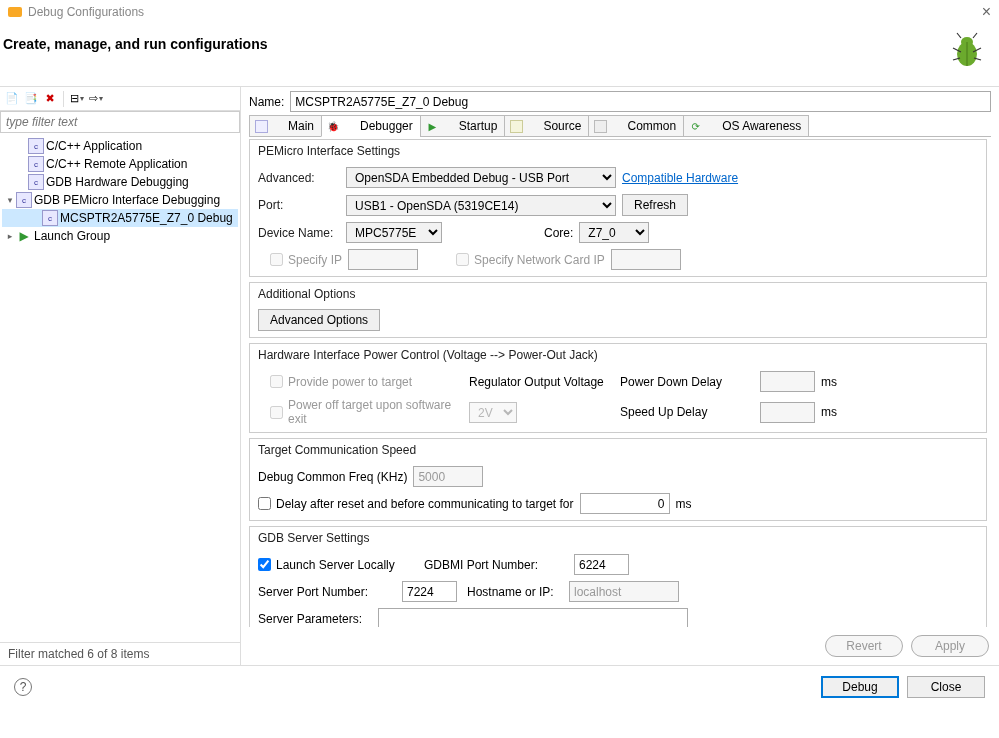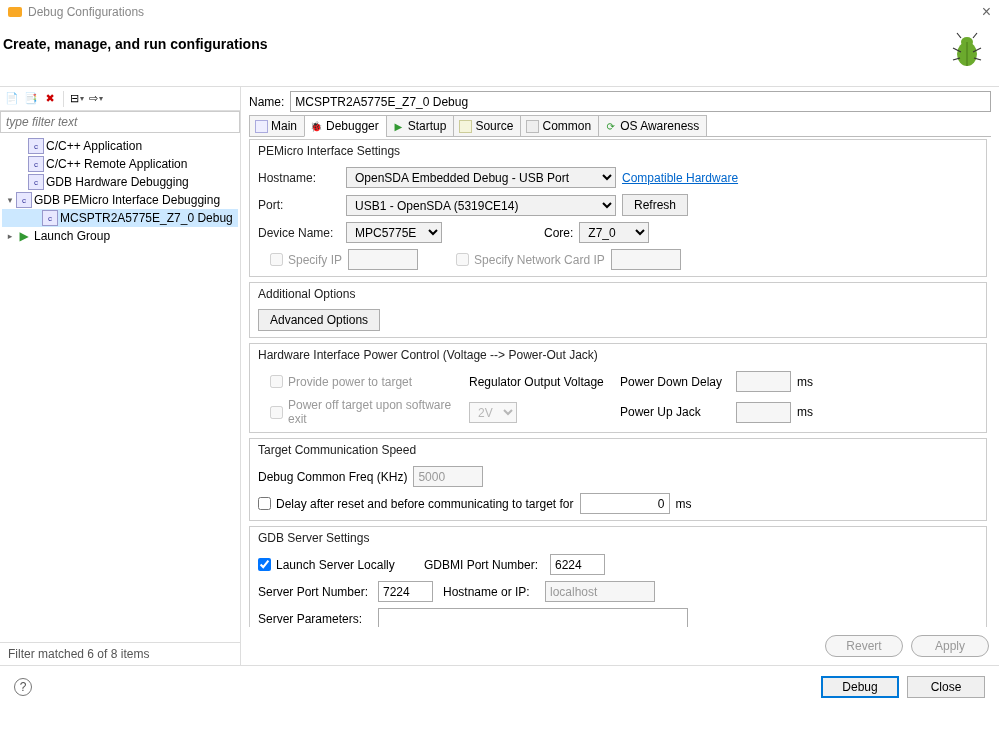--- a/index.html
+++ b/index.html
@@ -25,21 +25,21 @@
 .tree-icon { width: 16px; height: 16px; display: inline-flex; align-items: center; justify-content: center; margin-right: 2px; }
 .ti-c { background: #e8e8ff; border: 1px solid #99c; font-size: 8px; color: #339; }
 .ti-run { color: #393; }
 .indent-1 { padding-left: 14px; }
 .indent-2 { padding-left: 28px; }
 .status-line { border-top: 1px solid #ddd; padding: 4px 8px; color: #555; }
 .right-pane { flex: 1; display: flex; flex-direction: column; padding: 0 8px 0 8px; overflow: hidden; }
 .name-row { display: flex; align-items: center; padding: 4px 0 3px 0; gap: 6px; }
 .name-row input { flex: 1; border: 1px solid #aaa; padding: 2px 4px; }
 .tabbar { display: flex; align-items: flex-end; border-bottom: 1px solid #bbb; }
-.tab { display: flex; align-items: center; gap: 3px; padding: 3px 7px 3px 5px; border: 1px solid #bbb; border-bottom: 1px solid #fff; background: #fff; margin-right: -1px; margin-bottom: -1px; cursor: pointer; }
+.tab { display: flex; align-items: center; gap: 20px; padding: 3px 7px 3px 5px; border: 1px solid #bbb; border-bottom: 1px solid #fff; background: #fff; margin-right: -1px; margin-bottom: -1px; cursor: pointer; }
 .tab.inactive { background: #f5f5f5; border-bottom: 1px solid #bbb; }
 .tab-icon { width: 13px; height: 13px; display: inline-flex; align-items: center; justify-content: center; font-size: 10px; }
 .tab-icon.main { background: #eef; border: 1px solid #aad; }
 .tab-icon.green { color: #393; }
 .tab-icon.src { background: #f5f5dc; border: 1px solid #cc9; }
 .tab-icon.common { background: #eee; border: 1px solid #bbb; }
 .tab-icon.os { color: #393; }
 .content { flex: 1; overflow-y: auto; overflow-x: hidden; margin-top: 2px; padding-right: 4px; }
 .group { border: 1px solid #ccc; margin-bottom: 5px; padding: 1px 0 6px 0; }
 .group-title { padding: 3px 8px; color: #222; }
@@ -49,21 +49,21 @@
 .select, .txt { border: 1px solid #aaa; background: #fff; padding: 2px 4px; height: 21px; }
 .select { background: #f2f2f2; }
 .select.wide { width: 270px; }
 .select.sm { width: 96px; }
 .btn { border: 1px solid #adadad; background: #f0f0f0; padding: 3px 11px; cursor: pointer; }
 .link { color: #0066cc; text-decoration: underline; cursor: pointer; }
 .check { display: inline-flex; align-items: center; gap: 5px; }
 .check input { margin: 0; width: 13px; height: 13px; }
 .check.disabled { color: #999; padding-left: 12px; }
 .txt.sm { width: 70px; }
-.txt.xs { width: 55px; }
+.txt.xs { width: 55px; margin-left: 24px; }
 .txt.lg { width: 310px; }
 .txt.num { text-align: right; width: 90px; }
 .disabled-input { background: #f6f6f6; color: #999; }
 .sp { width: 14px; }
 .buttons-row { display: flex; justify-content: flex-end; gap: 8px; padding: 8px 2px; }
 .btn.wide { min-width: 78px; text-align: center; }
 .btn.disabled { color: #999; background: #f6f6f6; border-radius: 11px; }
 .btn.primary { border-color: #0078d7; box-shadow: inset 0 0 0 1px #0078d7; }
 .footer { border-top: 1px solid #ddd; display: flex; align-items: center; padding: 10px 14px; }
 .help { width: 18px; height: 18px; border: 1px solid #777; border-radius: 50%; display: flex; align-items: center; justify-content: center; color: #555; cursor: pointer; font-size: 12px; }
@@ -178,21 +178,21 @@
             <span>OS Awareness</span>
           </div>
       </div>
 
       <div class="content">
 
         <div class="group">
           <div class="group-title">PEMicro Interface Settings</div>
           <div class="group-body">
             <div class="row">
-              <span class="lbl">Hostname:</span>
+              <span class="lbl">Advanced:</span>
               <select class="select wide"><option>OpenSDA Embedded Debug - USB Port</option></select>
               <a class="link">Compatible Hardware</a>
             </div>
             <div class="row">
               <span class="lbl">Port:</span>
               <select class="select wide"><option>USB1 - OpenSDA (5319CE14)</option></select>
               <button class="btn">Refresh</button>
             </div>
             <div class="row">
               <span class="lbl">Device Name:</span>
@@ -237,21 +237,21 @@
               <input class="txt xs disabled-input" disabled="" style="">
               <span>ms</span>
             </div>
             <div class="row">
               <label class="check disabled" style="width:205px">
                   <input type="checkbox" disabled="" style="">
                   <span>Power off target upon software exit</span>
                 </label>
               <select class="select disabled-input" style="width:48px" disabled=""><option>2V</option></select>
               <span style="width:91px"></span>
-              <span style="width:110px">Power Up Jack</span>
+              <span style="width:110px">Speed Up Delay</span>
               <input class="txt xs disabled-input" disabled="" style="">
               <span>ms</span>
             </div>
           </div>
         </div>
 
         <div class="group">
           <div class="group-title">Target Communication Speed</div>
           <div class="group-body">
             <div class="row">

